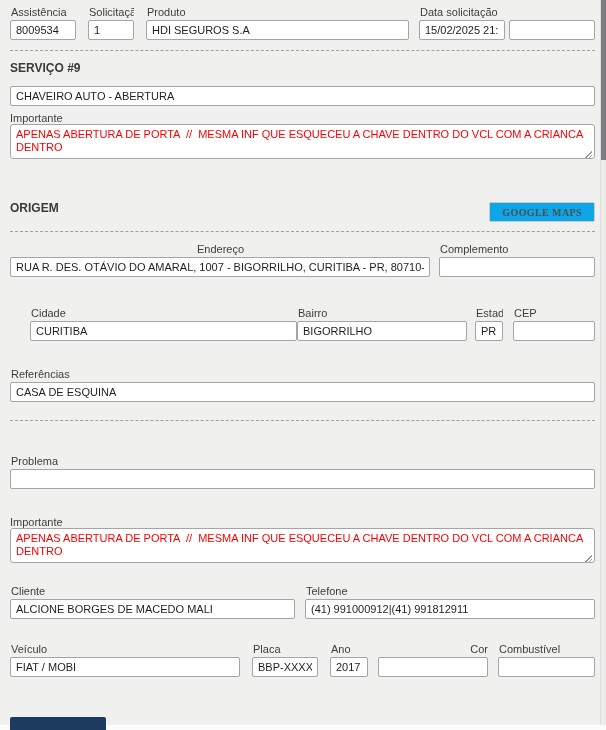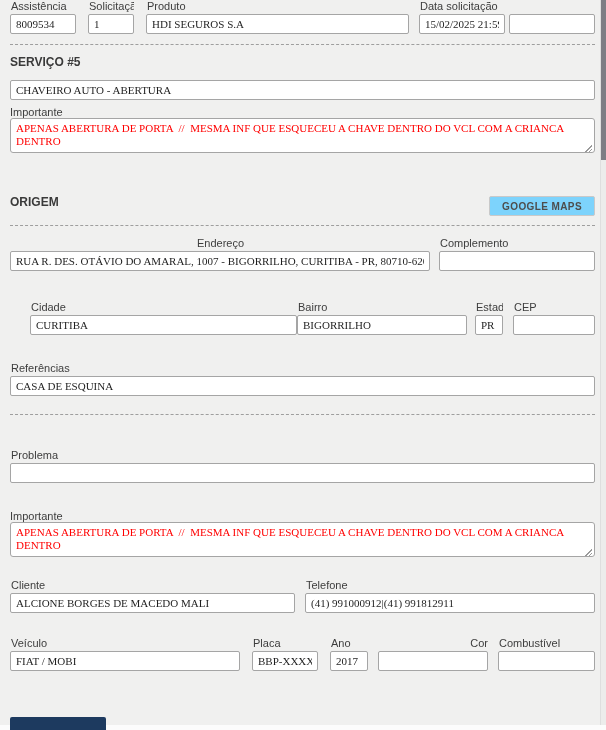--- a/index.html
+++ b/index.html
@@ -4,33 +4,33 @@
 <style>
   * { margin:0; padding:0; box-sizing:border-box; }
   html,body { width:606px; height:730px; overflow:hidden; }
   body {
     background:#f0f0ef;
     font-family:"Liberation Sans", sans-serif;
     font-size:11px;
     color:#3d3d3d;
     position:relative;
   }
-  .content { padding:0 11px 0 10px; }
+  .content { padding:6px 11px 0 10px; }
 
   .row { display:flex; align-items:flex-start; }
 
   .fg { display:flex; flex-direction:column; }
   .fg .lbl {
     display:block; height:13px; line-height:12px; margin:0 0 1px 1px;
     font-size:11px; color:#3d3d3d; white-space:nowrap; overflow:hidden;
   }
   .txt {
     height:20px; width:100%;
     border:1px solid #a5a5a5; border-radius:2px; background:#fff;
-    font-family:Liberation Serif, serif; font-size:11px; color:#1f1f1f;
+    font-family:Liberation Sans, sans-serif; font-size:11px; color:#1f1f1f;
     padding:0 5px; outline:none;
   }
   textarea.txt {
     height:35px; border-radius:3px; padding:3px 5px;
     resize:none; overflow:hidden; line-height:13px;
   }
   .red { color:#ff0000; }
 
   .ta-wrap { position:relative; width:100%; }
   .resize-handle {
@@ -39,23 +39,23 @@
       linear-gradient(135deg, transparent 0 55%, #9a9a9a 55% 63%, transparent 63% 78%, #9a9a9a 78% 86%, transparent 86%);
     pointer-events:none;
   }
 
   .sep {
     border:none; border-top:1px dashed #9e9e9e; height:0; width:100%;
   }
   .sec-title { font-size:12px; font-weight:bold; color:#3a3a3a; height:13px; line-height:13px; }
 
   .maps-btn {
-    height:20px; padding:0 12px; background:#7dd3fc;
+    height:20px; padding:0 12px; background:#0ea5e9;
     border:1px solid #c9c9c9; border-radius:2px;
-    font-family:Liberation Sans, sans-serif;
+    font-family:Liberation Serif, serif;
     font-size:10px; font-weight:bold; letter-spacing:.4px; color:#4d4d4d;
     cursor:pointer;
   }
 
   
   .w-assist { width:66px; }
   .w-solic  { width:46px; margin-left:12px; }
   .w-prod   { width:263px; margin-left:12px; }
   .w-data   { width:86px; margin-left:10px; }
   .w-data2  { width:86px; margin-left:4px; }
@@ -139,21 +139,21 @@
     </div>
     <div class="fg w-data2">
       <span class="lbl"></span>
       <input class="txt" type="text" value="" style="">
     </div>
   </div>
 
   <hr class="sep sep-1">
 
   
-  <div class="sec-title h-servico">SERVIÇO #5</div>
+  <div class="sec-title h-servico">SERVIÇO #9</div>
   <input class="txt full in-service" type="text" value="CHAVEIRO AUTO - ABERTURA" style="">
   <div class="lbl lb-imp1">Importante</div>
   <div class="ta-wrap">
     <textarea class="txt red" style="">APENAS ABERTURA DE PORTA  //  MESMA INF QUE ESQUECEU A CHAVE DENTRO DO VCL COM A CRIANCA DENTRO</textarea>
     <span class="resize-handle"></span>
   </div>
 
   
   <div class="row row-origem">
     <div class="sec-title">ORIGEM</div>

